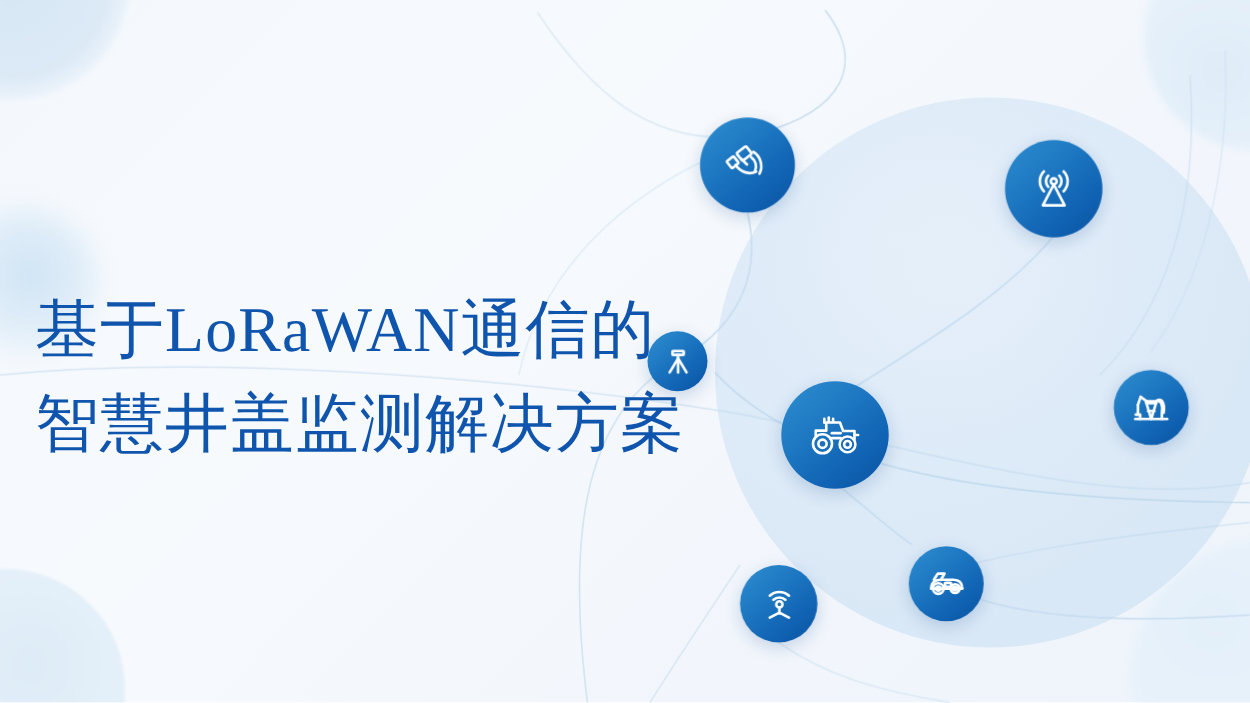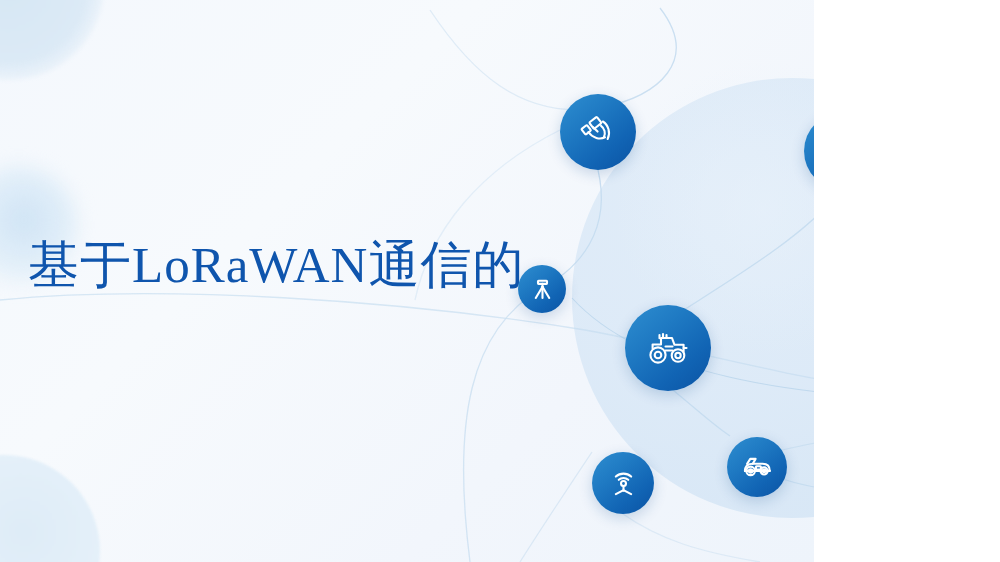--- a/index.html
+++ b/index.html
@@ -2,21 +2,21 @@
 <html><head>
 <meta charset="utf-8">
 <style>
   html, body {
     margin: 0;
     padding: 0;
     background: #ffffff;
   }
   #slide {
     position: relative;
-    width: 814px;
+    width: 1000px;
     height: 562px;
     overflow: hidden;
     background: linear-gradient(135deg, #f4f8fd 0%, #f7fafd 35%, #f2f6fc 70%, #eef4fb 100%);
     font-family: "Liberation Sans", sans-serif;
   }
   
   .blob {
     position: absolute;
     border-radius: 50%;
     pointer-events: none;
@@ -141,20 +141,21 @@
       <path d="M 560 130 C 480 170 430 230 415 300" opacity="0.45"></path>
     </g>
     <g fill="none" stroke="#b4d2ea" stroke-width="1.1" opacity="0.7">
       <path d="M 572 298 C 640 372 780 400 1000 402"></path>
       <path d="M 1000 418 C 880 430 820 440 757 456" opacity="0.6"></path>
     </g>
   </svg>
 
   <div id="title-block">
     <div class="title-line">基于LoRaWAN通信的</div>
+    <div class="title-line">智慧井盖监测解决方案</div>
   </div>
 
   <div class="node" style="left:560px; top:94px; width:76px; height:76px;">
     <span>
       <svg width="42" height="42" viewBox="0 0 48 48">
         <rect x="15.5" y="9" width="11" height="9" rx="1.2" transform="rotate(-38 21 13.5)"></rect>
         <rect x="6.5" y="17.5" width="8" height="8" rx="1.1" transform="rotate(-38 10.5 21.5)"></rect>
         <path d="M 18.5 18.5 L 23.5 23.5"></path>
         <path d="M 13 24 C 18 31 26 33 32 30"></path>
         <path d="M 29.5 12 C 36 16 38.5 25 35 32"></path>

